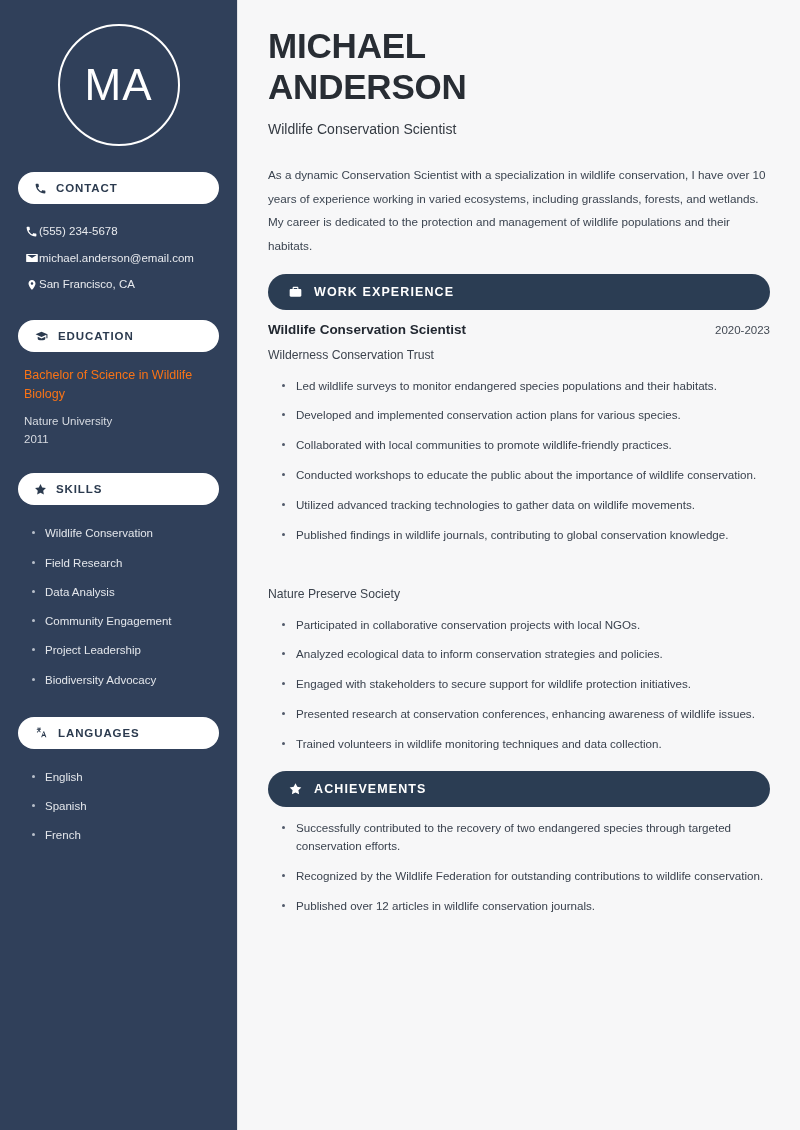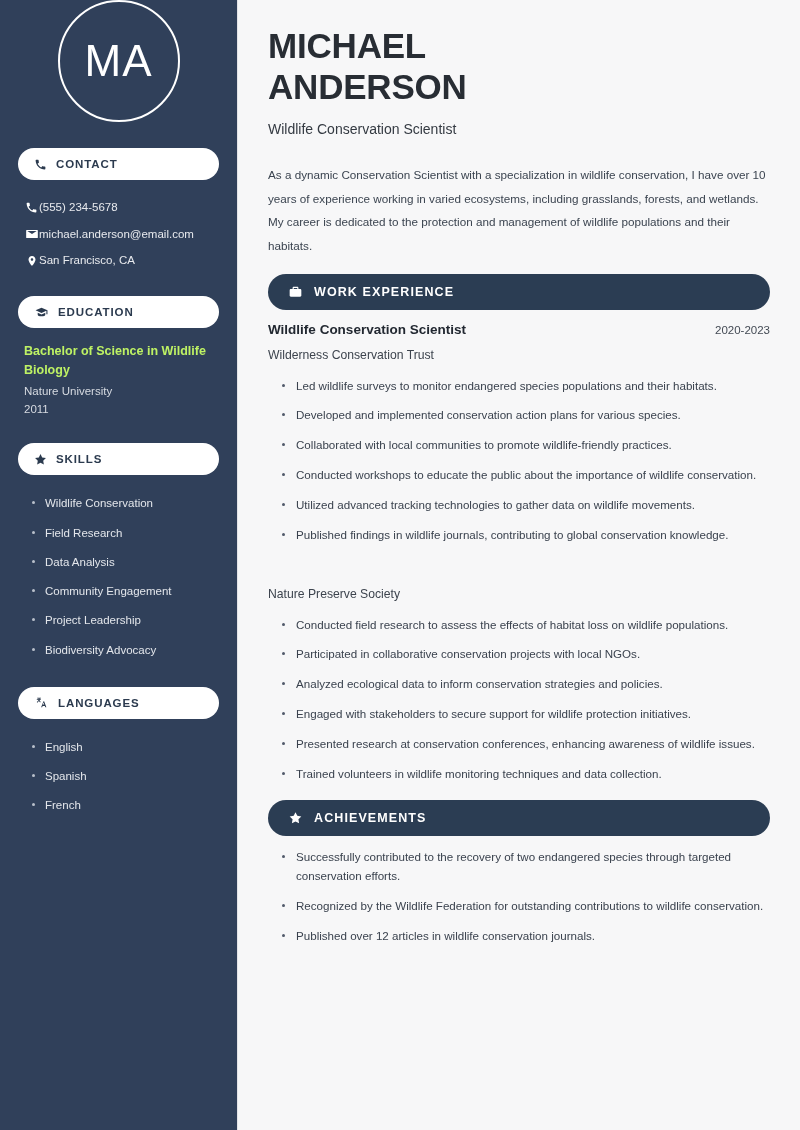--- a/index.html
+++ b/index.html
@@ -31,20 +31,21 @@
     width: 238px;
     flex: 0 0 238px;
     background: #30405a;
     padding: 0 18px;
     border-right: 1px solid #e2e3e6;
   }
 
   .avatar-wrap {
     display: flex;
     justify-content: center;
+    padding-top: 24px;
     padding-bottom: 26px;
   }
   .avatar {
     width: 122px;
     height: 122px;
     border-radius: 50%;
     border: 2px solid #ffffff;
     display: flex;
     align-items: center;
     justify-content: center;
@@ -86,25 +87,25 @@
   .contact-row .c-icon {
     width: 15px;
     flex: 0 0 15px;
     display: flex;
     align-items: center;
     justify-content: center;
   }
 
   .edu-block { padding: 0 4px 4px 6px; margin-bottom: 20px; }
   .edu-degree {
-    color: #bef264;
+    color: #f97316;
     font-size: 12.5px;
-    font-weight: bold;
+    font-weight: normal;
     line-height: 1.5;
-    margin-bottom: 2px;
+    margin-bottom: 8px;
   }
   .edu-school {
     color: #d6dae1;
     font-size: 11.5px;
     line-height: 1.65;
   }
   .edu-year {
     color: #d6dae1;
     font-size: 11.5px;
     line-height: 1.65;
@@ -365,21 +366,20 @@
         <li>Utilized advanced tracking technologies to gather data on wildlife movements.</li>
         <li>Published findings in wildlife journals, contributing to global conservation knowledge.</li>
       </ul>
     </div>
 
     <div class="job-gap"></div>
 
     <div class="job">
       <div class="job-org">Nature Preserve Society</div>
       <ul class="bullets">
-        <li>Conducted field research to assess the effects of habitat loss on wildlife populations.</li>
         <li>Participated in collaborative conservation projects with local NGOs.</li>
         <li>Analyzed ecological data to inform conservation strategies and policies.</li>
         <li>Engaged with stakeholders to secure support for wildlife protection initiatives.</li>
         <li>Presented research at conservation conferences, enhancing awareness of wildlife issues.</li>
         <li>Trained volunteers in wildlife monitoring techniques and data collection.</li>
       </ul>
     </div>
 
     <div class="section-bar">
       <span>

